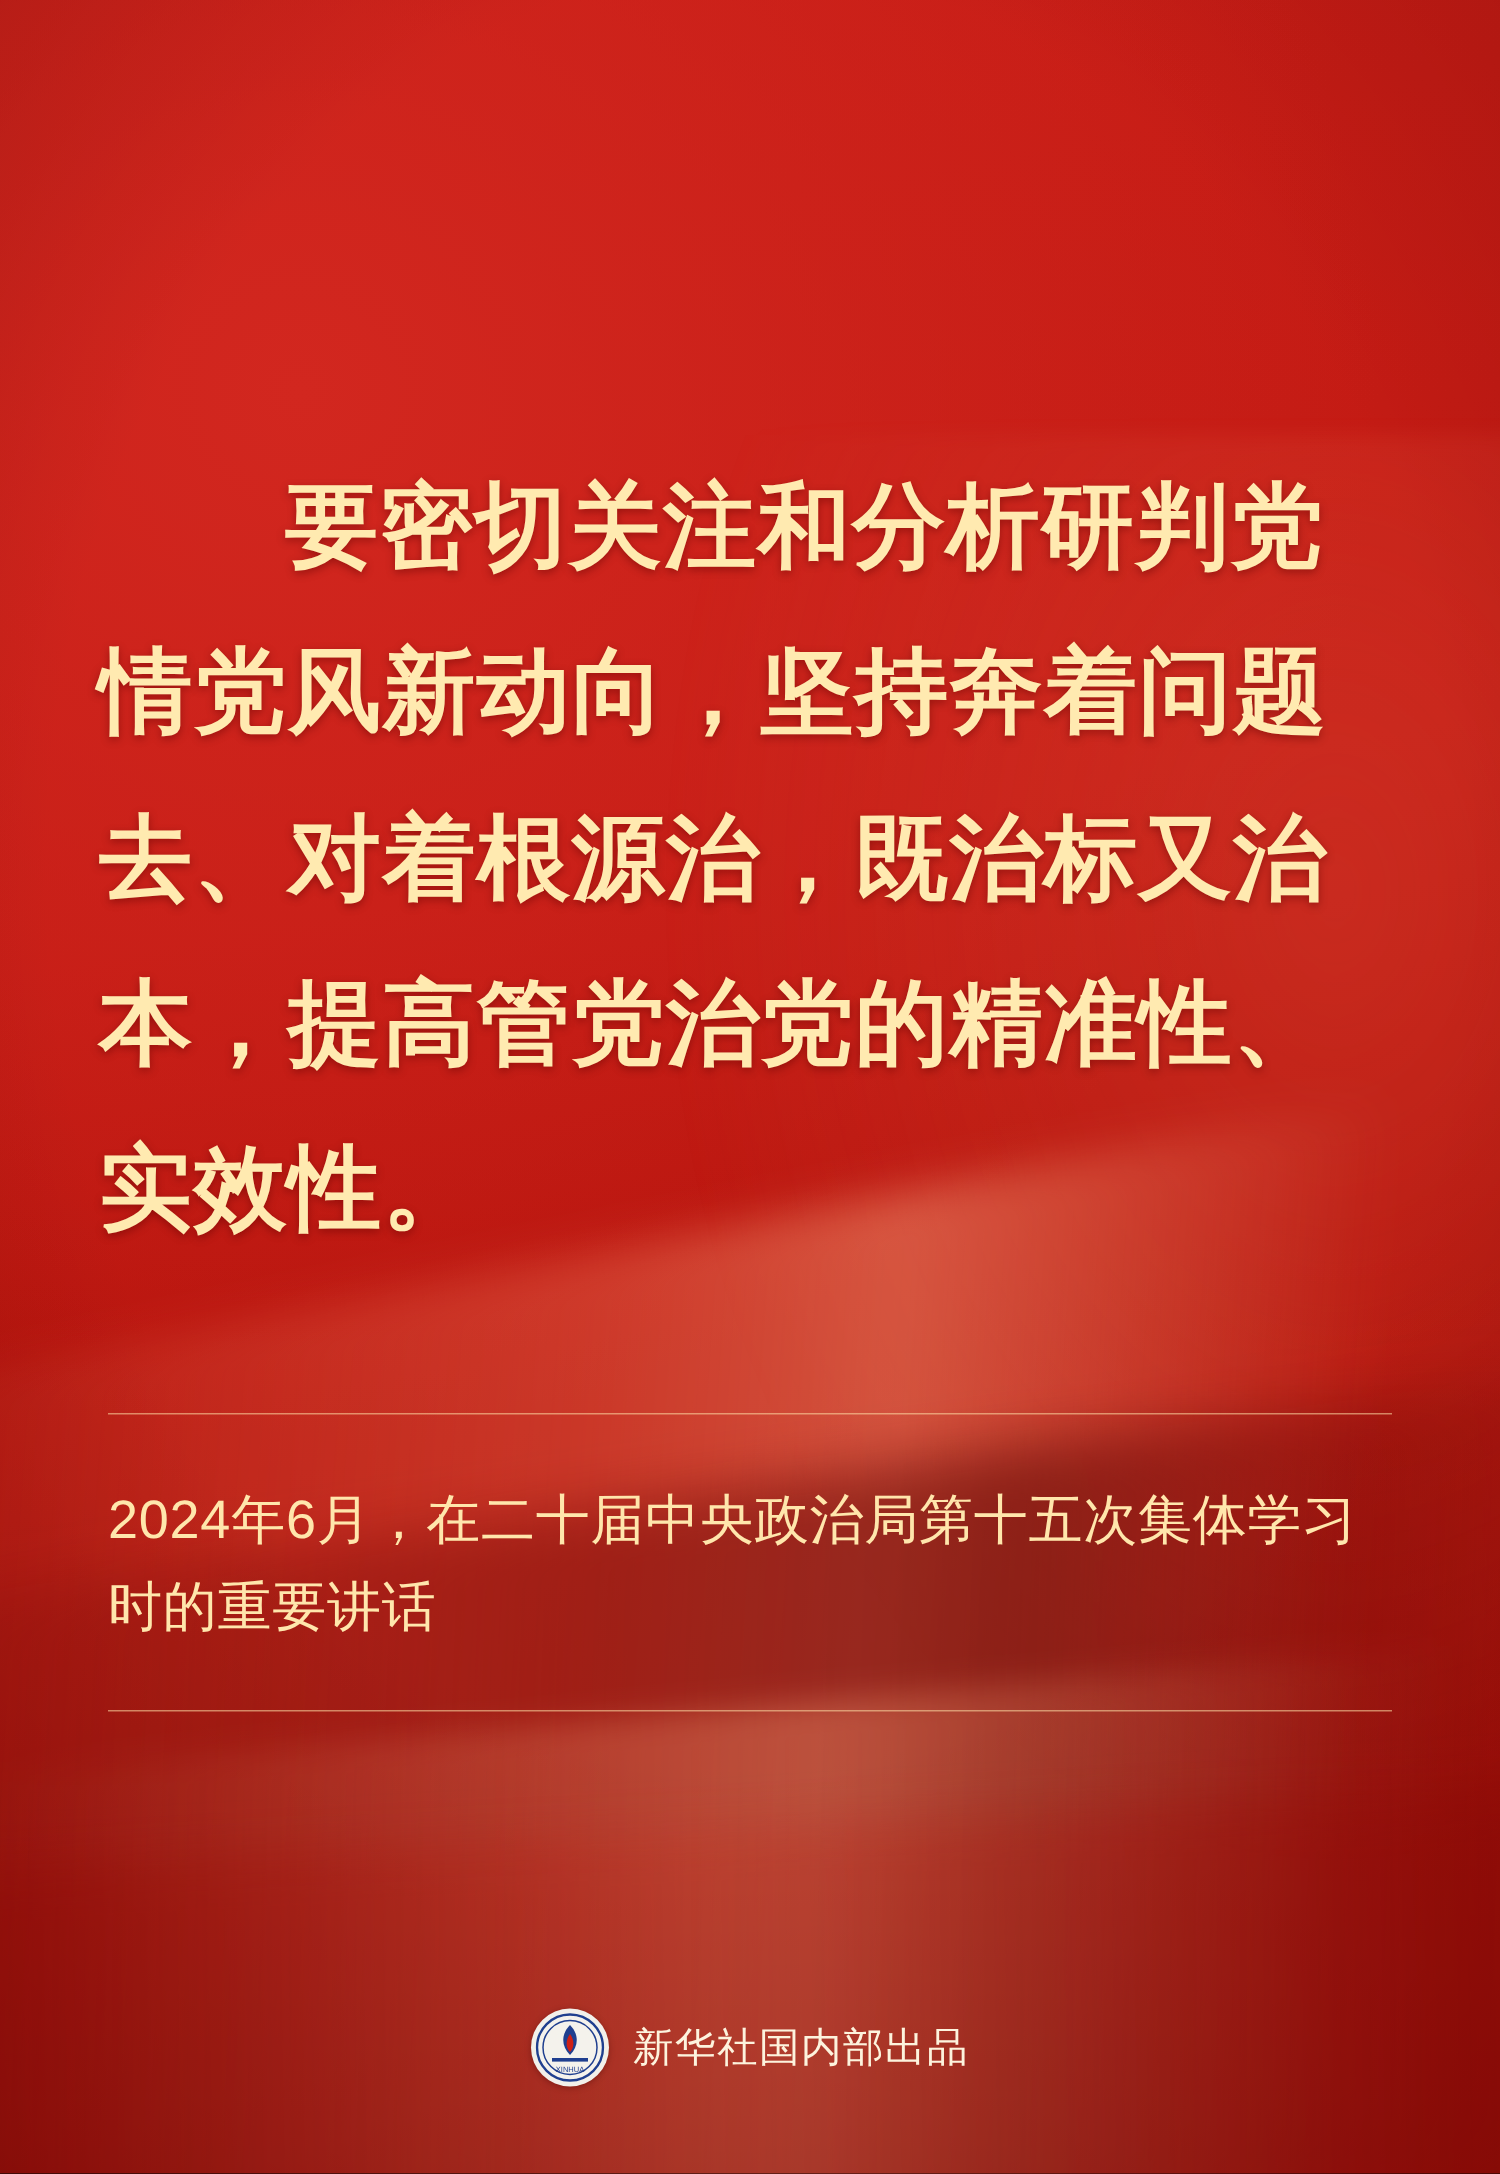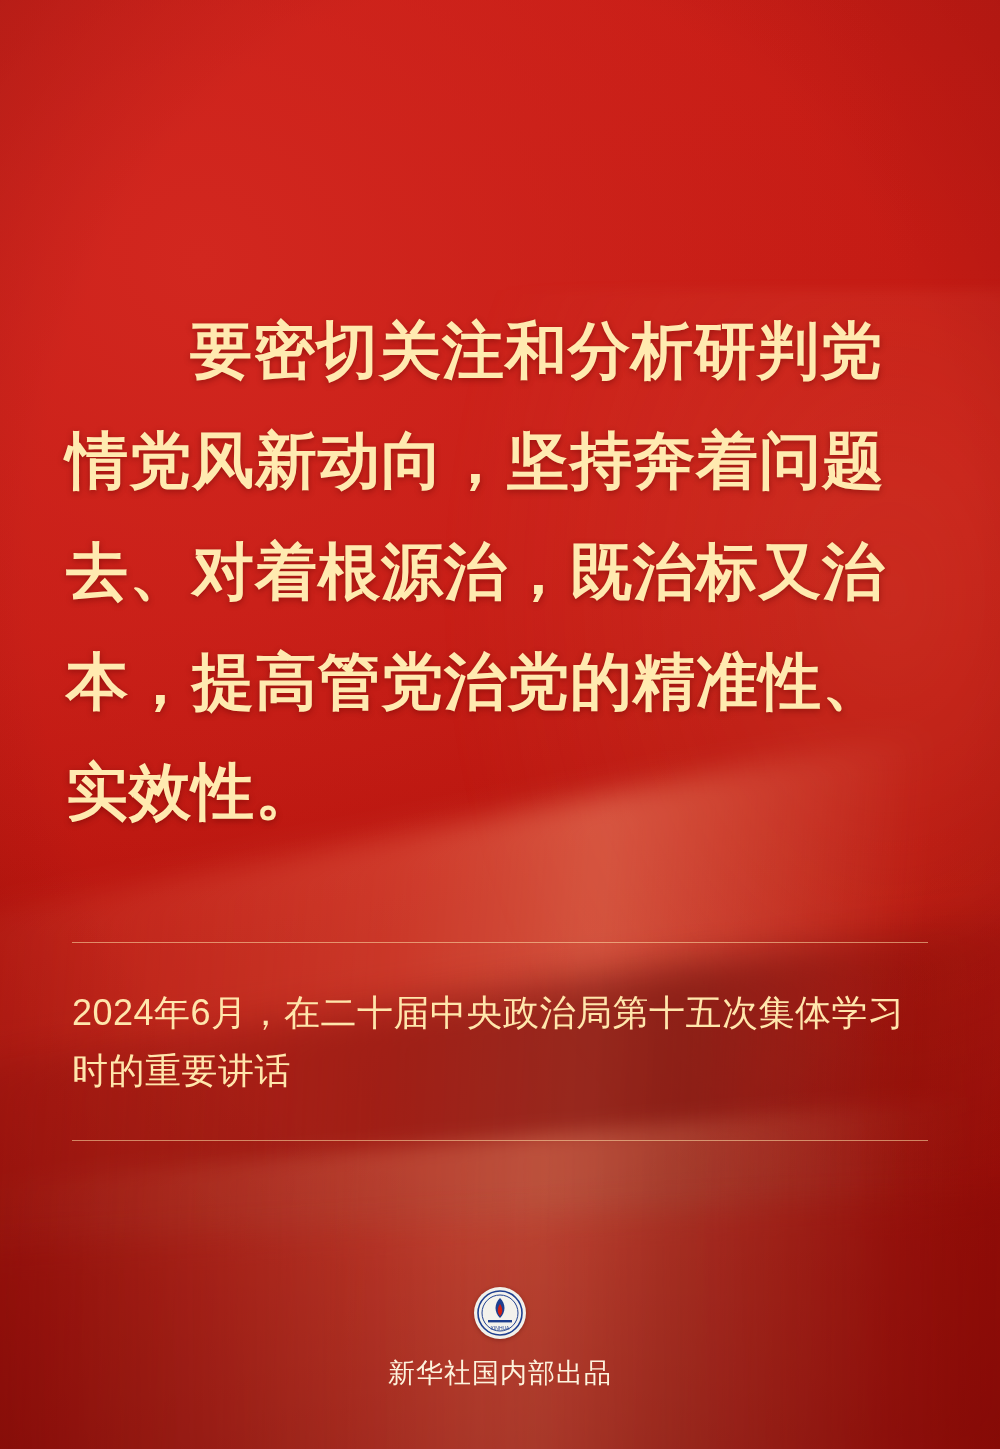--- a/index.html
+++ b/index.html
@@ -120,21 +120,20 @@
 
   .footer {
     position: absolute;
     left: 0;
     right: 0;
     bottom: 58px;
     display: flex;
     align-items: center;
     justify-content: center;
     gap: 16px;
-    flex-direction: column;
   }
   .logo {
     width: 52px;
     height: 52px;
     border-radius: 50%;
     background: #f2f0ea;
     display: flex;
     align-items: center;
     justify-content: center;
     box-shadow: 0 1px 4px rgba(60,0,0,0.35);

